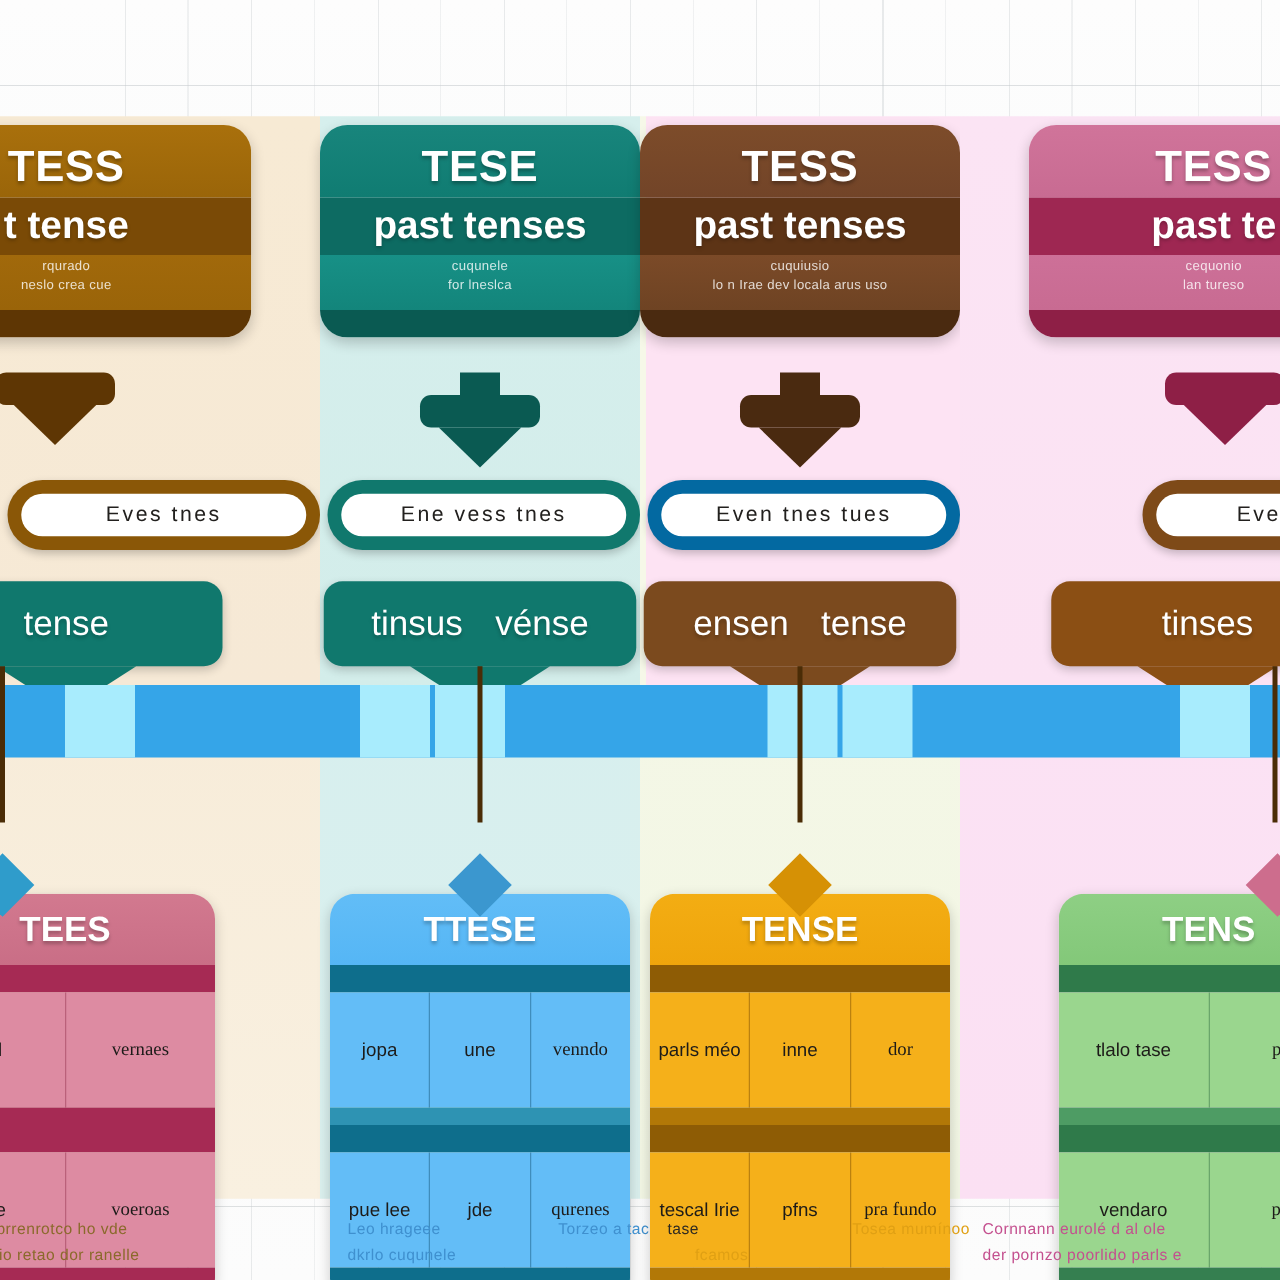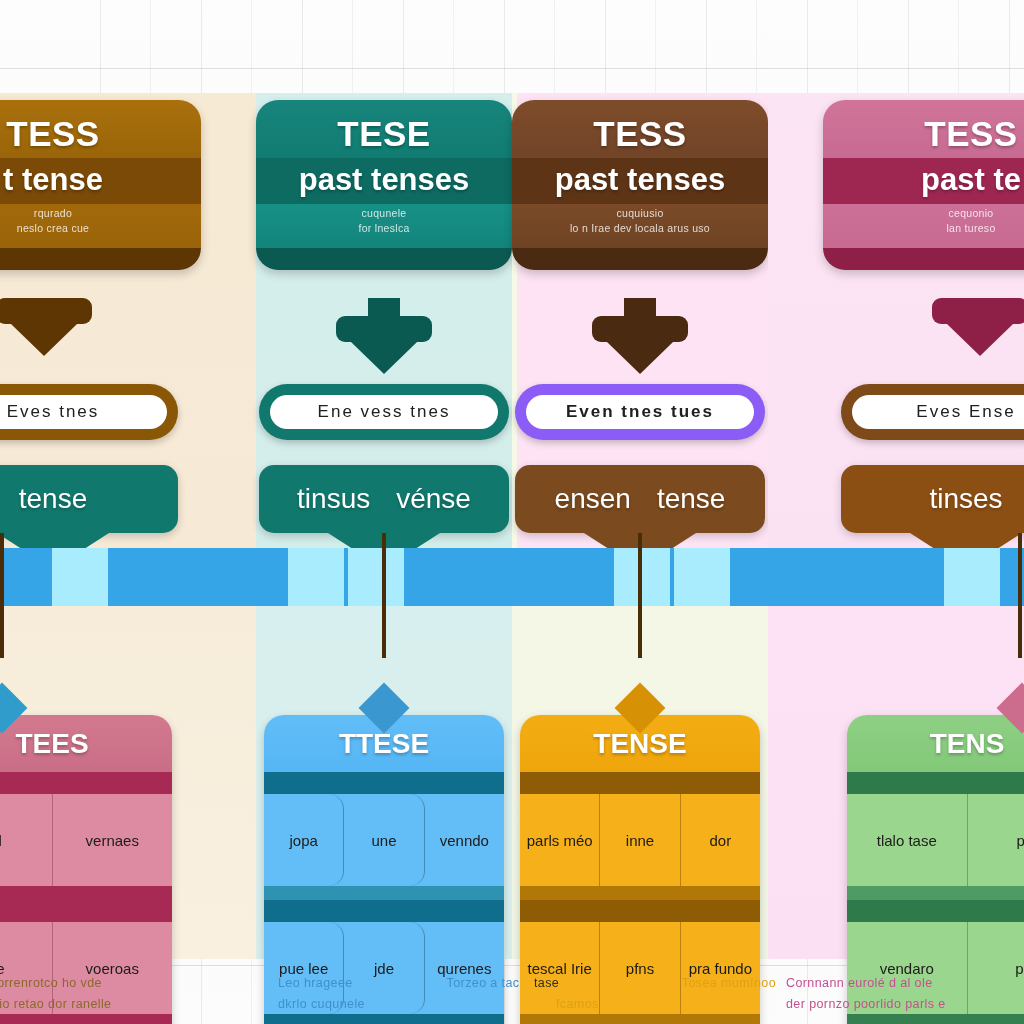--- a/index.html
+++ b/index.html
@@ -108,35 +108,35 @@
     border-left:33px solid transparent; border-right:33px solid transparent;
     border-top:32px solid currentColor;
   }
   .a-brownA{color:#5e3604;}
   .a-teal{color:#0a5a52;}
   .a-brownB{color:#4a2a10;}
   .a-pink{color:#8e1f46;}
   .arrow .stem,.arrow .bar{ background:currentColor; }
 
   
-  .pillWrap{ position:absolute; top:291px; left:0; right:0; display:flex; justify-content:center; }
+  .pillWrap{ position:absolute; top:291px; left:0; right:0; display:flex; justify-content:flex-end; }
   .pill{
     width:250px; height:56px; border-radius:28px;
     display:flex; align-items:center; justify-content:center;
     box-shadow:0 3px 7px rgba(0,0,0,.22);
   }
   .pill .inner{
     width:calc(100% - 22px); height:calc(100% - 22px);
     background:#ffffff; border-radius:20px;
     display:flex; align-items:center; justify-content:center;
   }
   .pill .txt{ font-size:17px; color:#22201e; letter-spacing:2px; white-space:nowrap; }
   .p-brownA{background:#8a5707;}
   .p-teal{background:#10786d;}
-  .p-brownB{background:#8b5cf6;font-weight:bold;}
+  .p-brownB{background:#0369a1;}
   .p-pink{background:#7e4a18;}
 
   
   .tagWrap{ position:absolute; top:372px; left:0; right:0; display:flex; justify-content:center; }
   .tag{
     width:250px; height:68px; border-radius:15px;
     display:flex; align-items:center; justify-content:center; gap:26px;
     position:relative; box-shadow:0 3px 8px rgba(0,0,0,.20);
   }
   .tag .word{
@@ -189,35 +189,35 @@
   }
   .bot .stripe{ height:22px; }
   .bot .stripeThin{ height:14px; }
   .bot .row{ display:flex; height:92px; }
   .bot .cell{
     flex:1 1 0; display:flex; align-items:center; justify-content:center;
     font-size:15px; color:#1d1b19; padding:0 3px; text-align:center;
     border-right:1px solid rgba(0,0,0,.22);
     overflow:hidden; white-space:nowrap;
   }
-  .bot .cell:last-child{ border-right:none; }
+  .bot .cell:last-child{ border-right:none;font-family:Liberation Serif, serif; }
   .bot .bfoot{ height:28px; }
 
   
   .b-pinkC .bhead{background:linear-gradient(180deg,#d2798f,#c96e86);}
   .b-pinkC .stripe,.b-pinkC .stripeThin{background:#a62a54;}
   .b-pinkC .row{background:#dd8ba2;}
   .b-pinkC .cell{border-right-color:rgba(120,20,50,.35);}
   .b-pinkC .bfoot{background:#a62a54;}
 
   .b-blue .bhead{background:linear-gradient(180deg,#62bdf7,#55b6f5);}
   .b-blue .stripe{background:#0e6e8c;}
   .b-blue .stripeThin{background:#2e93b3;}
   .b-blue .row{background:#63bdf7;}
-  .b-blue .cell{border-right-color:rgba(10,70,100,.40);border-radius:15px;}
+  .b-blue .cell{border-right-color:rgba(10,70,100,.40);}
   .b-blue .bfoot{background:#0e6e8c;}
 
   .b-orange .bhead{background:linear-gradient(180deg,#f3ad13,#efa50c);}
   .b-orange .stripe{background:#8e5c05;}
   .b-orange .stripeThin{background:#b27807;}
   .b-orange .row{background:#f5b01a;}
   .b-orange .cell{border-right-color:rgba(100,60,0,.40);}
   .b-orange .bfoot{background:#b27807;}
 
   .b-green .bhead{background:linear-gradient(180deg,#8ecf84,#83c879);}

